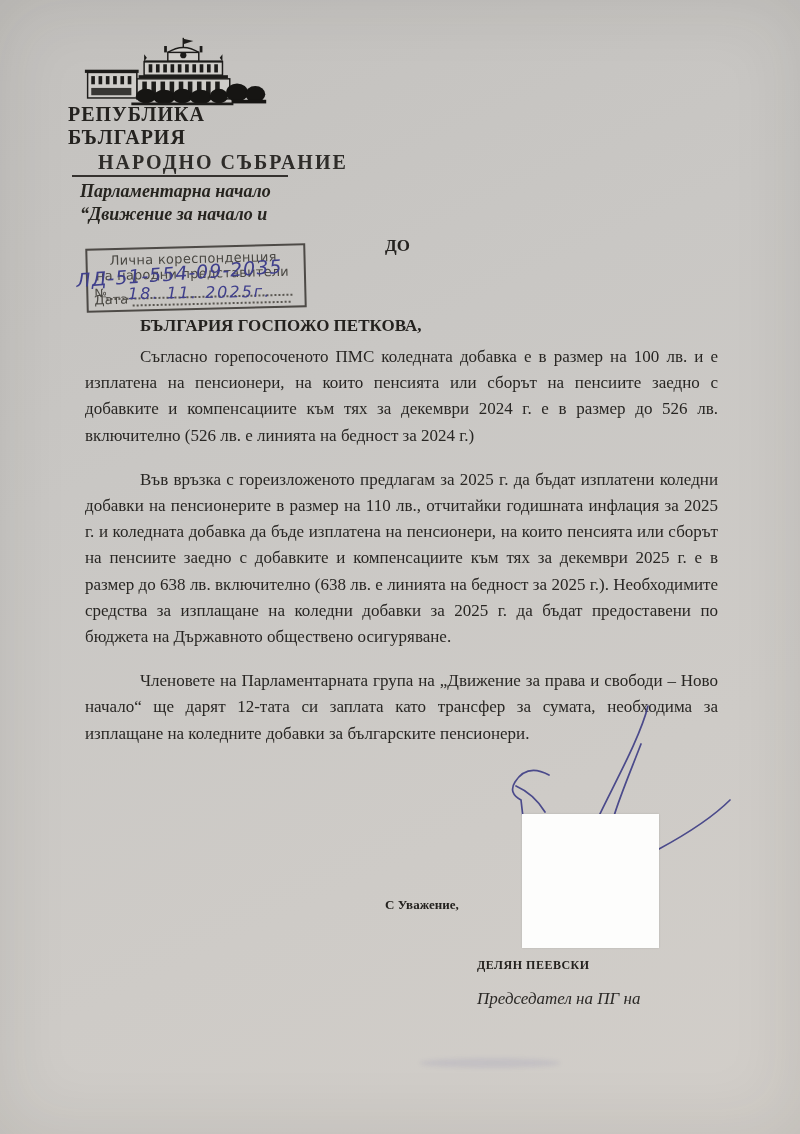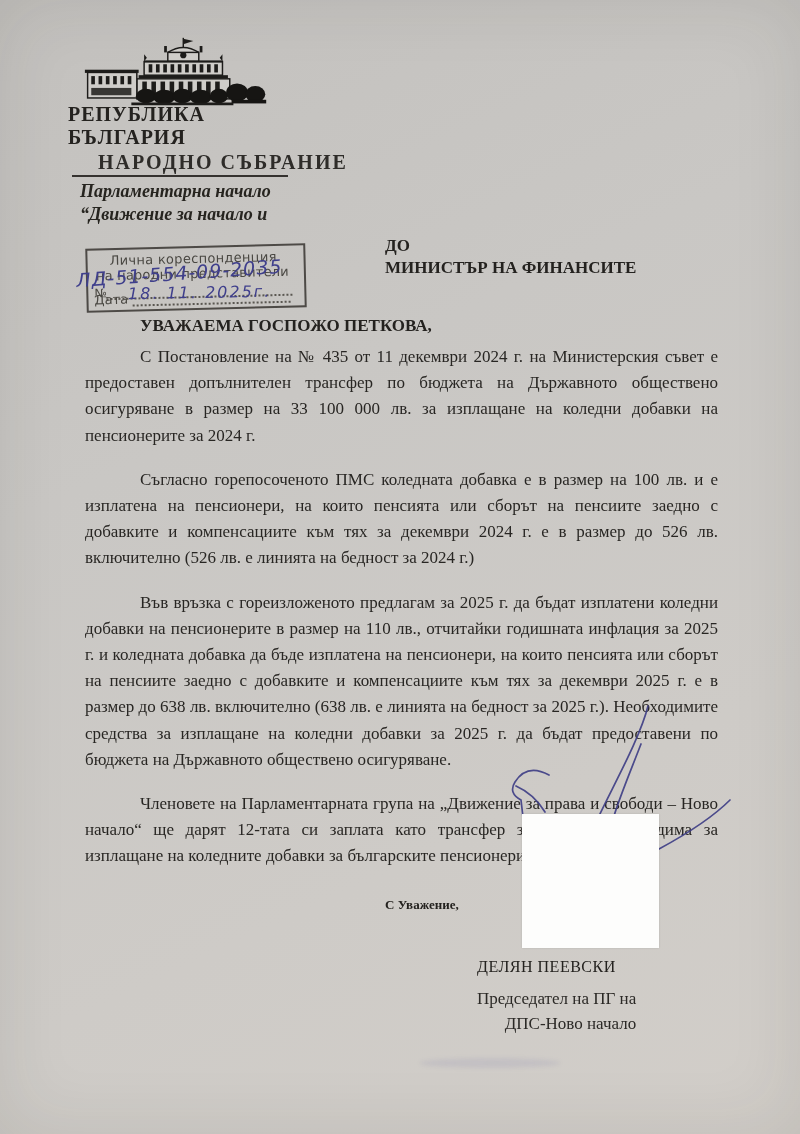--- a/index.html
+++ b/index.html
@@ -33,22 +33,22 @@
   
   .recipient{left:385px;top:203px;font-size:17px;font-weight:bold;line-height:22px;color:#24221f;margin-top:32px;}
   
   .salutation{left:140px;top:316px;font-size:17px;font-weight:bold;color:#24221f;}
   .body{left:85px;top:344px;width:633px;font-size:17px;line-height:26.2px;text-align:justify;color:#282623;}
   .body p{margin:0 0 18px 0;text-indent:55px;}
   
   .signoff{left:385px;top:897px;font-size:13px;font-weight:bold;color:#24221f;}
   .sig-svg{left:480px;top:690px;width:270px;height:180px;}
   .redaction{left:522px;top:814px;width:137px;height:134px;background:#fdfdfc;box-shadow:0 0 2px rgba(0,0,0,.12);}
-  .signer-name{left:477px;top:958px;font-size:16px;font-weight:normal;letter-spacing:.5px;color:#24221f;}
-  .signer-role{left:477px;top:986px;font-size:17px;line-height:25px;color:#2b2926;text-align:right;}
+  .signer-name{left:477px;top:958px;font-size:12px;font-weight:bold;letter-spacing:.5px;color:#24221f;}
+  .signer-role{left:477px;top:986px;font-size:17px;font-style:italic;line-height:25px;color:#2b2926;}
   .smudge{left:420px;top:1058px;width:140px;height:10px;background:rgba(90,90,160,.10);border-radius:50%;filter:blur(2px);}
 </style>
 </head>
 <body>
 
 <div class="page">
 
   <svg class="abs emblem" viewBox="0 0 210 90" aria-hidden="true">
     <g fill="none" stroke="#1d1c1a" stroke-width="1.6">
 
@@ -139,26 +139,24 @@
     </div>
     <div class="stamp-date">
       <span>Дата</span> <span class="dotted" style="width:158px;"></span>
     </div>
   </div>
   <div class="abs hand hand-no">ЛД-51-554-09-2035</div>
   <div class="abs hand hand-date">18. 11. 2025г.</div>
 
   <div class="abs recipient">
     <div>ДО</div>
-    <div>МИНИСТЪР НА ФИНАНСИТЕ</div>
   </div>
 
-  <div class="abs salutation">УВАЖАЕМА ГОСПОЖО ПЕТКОВА,</div>
+  <div class="abs salutation">БЪЛГАРИЯ ГОСПОЖО ПЕТКОВА,</div>
   <div class="abs body">
-    <p>С Постановление на № 435 от 11 декември 2024 г. на Министерския съвет  е предоставен допълнителен трансфер по бюджета на Държавното обществено осигуряване в размер на 33 100 000 лв. за изплащане на коледни добавки на пенсионерите за 2024 г.</p>
     <p>Съгласно горепосоченото ПМС коледната добавка е в размер на 100 лв. и е изплатена на пенсионери, на които пенсията или сборът на пенсиите заедно с добавките и компенсациите към тях за декември 2024 г. е в размер до 526 лв. включително (526 лв. е линията на бедност за 2024 г.)</p>
     <p>Във връзка с гореизложеното предлагам за 2025 г. да бъдат изплатени коледни добавки на пенсионерите в размер на 110 лв., отчитайки годишната инфлация за 2025 г. и коледната добавка да бъде изплатена на пенсионери, на които пенсията или сборът на пенсиите заедно с добавките и компенсациите към тях за декември 2025 г. е в размер до 638 лв. включително (638 лв. е линията на бедност за 2025 г.).  Необходимите средства за изплащане на коледни добавки за 2025 г. да бъдат предоставени по бюджета на Държавното обществено осигуряване.</p>
     <p>Членовете на Парламентарната група на „Движение за права и свободи – Ново начало“ ще дарят 12-тата си заплата като трансфер за сумата, необходима за изплащане на коледните добавки за българските пенсионери.</p>
   </div>
 
   <svg class="abs sig-svg" viewBox="480 690 270 180" aria-hidden="true">
     <g fill="none" stroke="#3d3d85" stroke-width="1.7" stroke-linecap="round" opacity=".9">
       <path d="M648,706 C640,738 614,784 598,818"></path>
       <path d="M641,744 C631,770 620,796 614,816"></path>
       <path d="M549,775 Q527,763 515,782 Q508,793 521,800 L524,826"></path>
@@ -166,17 +164,16 @@
       <path d="M730,800 C713,817 683,836 659,849"></path>
     </g>
   </svg>
 
   <div class="abs redaction"></div>
 
   <div class="abs signoff">С Уважение,</div>
   <div class="abs signer-name">ДЕЛЯН ПЕЕВСКИ</div>
   <div class="abs signer-role">
     <div>Председател на ПГ на</div>
-    <div>ДПС-Ново начало</div>
   </div>
 
   <div class="abs smudge"></div>
 </div>
 
 </body></html>

